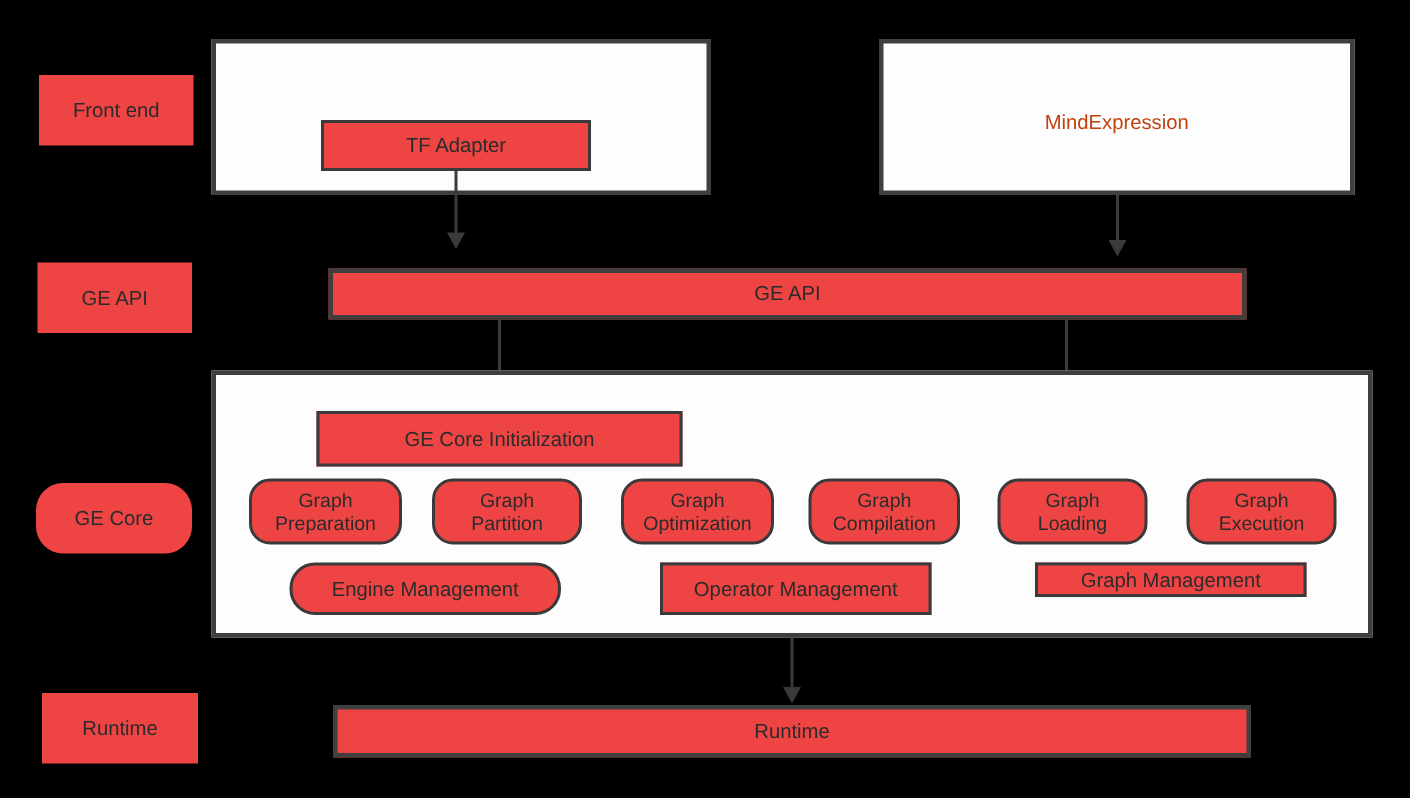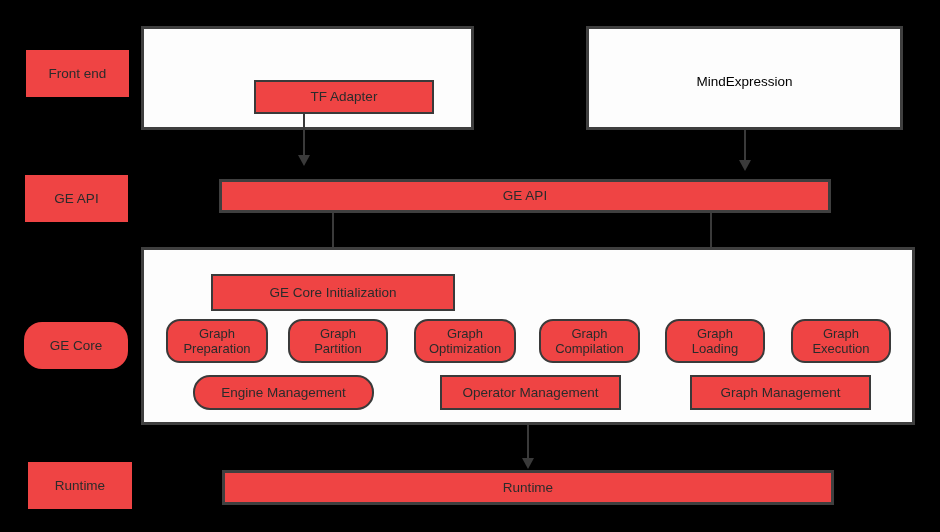--- a/index.html
+++ b/index.html
@@ -44,21 +44,21 @@
   .group {
     border: 3px solid #3f3f3f;
     background: #fdfdfd;
     display: block;
   }
   .group-title {
     position: absolute;
     left: 0;
     right: 0;
     text-align: center;
-    color: #000000;
+    color: #c2410c;
     font-size: 13.5px;
   }
   .wide-bar {
     border: 3px solid #3f3f3f;
     font-size: 13.5px;
   }
   .two-line {
     font-size: 13px;
     border-radius: 14px;
   }
@@ -89,21 +89,21 @@
 
   <div class="box tier-label" style="left:25px; top:175px; width:103px; height:47px;">GE API</div>
 
   <div class="box tier-label" style="left:24px; top:322px; width:104px; height:47px;border-radius:18px;">GE Core</div>
 
   <div class="box tier-label" style="left:28px; top:462px; width:104px; height:47px;">Runtime</div>
 
   <div class="box group" style="left:141px; top:26px; width:333px; height:104px;">
     <div class="group-title" style="top:55px;">Tensorflow</div>
   </div>
-  <div class="box node" style="left:214px; top:80px; width:180px; height:34px;margin-left:40px;">TF Adapter</div>
+  <div class="box node" style="left:214px; top:80px; width:180px; height:34px;">TF Adapter</div>
 
   <div class="box group" style="left:586px; top:26px; width:317px; height:104px;">
     <div class="group-title" style="top:45px;">MindExpression</div>
   </div>
 
   <div class="conn">
     <div class="conn-line" style="left:303px; top:114px; height:43px;"></div>
     <div class="conn-head" style="left:298px; top:155px;"></div>
   </div>
 
@@ -136,21 +136,21 @@
 Optimization</div>
   <div class="box node two-line" style="left:539px; top:319px; width:101px; height:44px;">Graph
 Compilation</div>
   <div class="box node two-line" style="left:665px; top:319px; width:100px; height:44px;">Graph
 Loading</div>
   <div class="box node two-line" style="left:791px; top:319px; width:100px; height:44px;">Graph
 Execution</div>
 
   <div class="box node" style="left:193px; top:375px; width:181px; height:35px;border-radius:17px;">Engine Management</div>
   <div class="box node" style="left:440px; top:375px; width:181px; height:35px;">Operator Management</div>
-  <div class="box node" style="left:690px; top:375px; width:181px; height:35px;">Graph Management</div>
+  <div class="box node" style="left:690px; top:375px; width:181px; height:23px;">Graph Management</div>
 
   <div class="conn">
     <div class="conn-line" style="left:527px; top:425px; height:35px;"></div>
     <div class="conn-head" style="left:522px; top:458px;"></div>
   </div>
 
   <div class="box wide-bar" style="left:222px; top:470px; width:612px; height:35px;">Runtime</div>
 
 </div>
 

